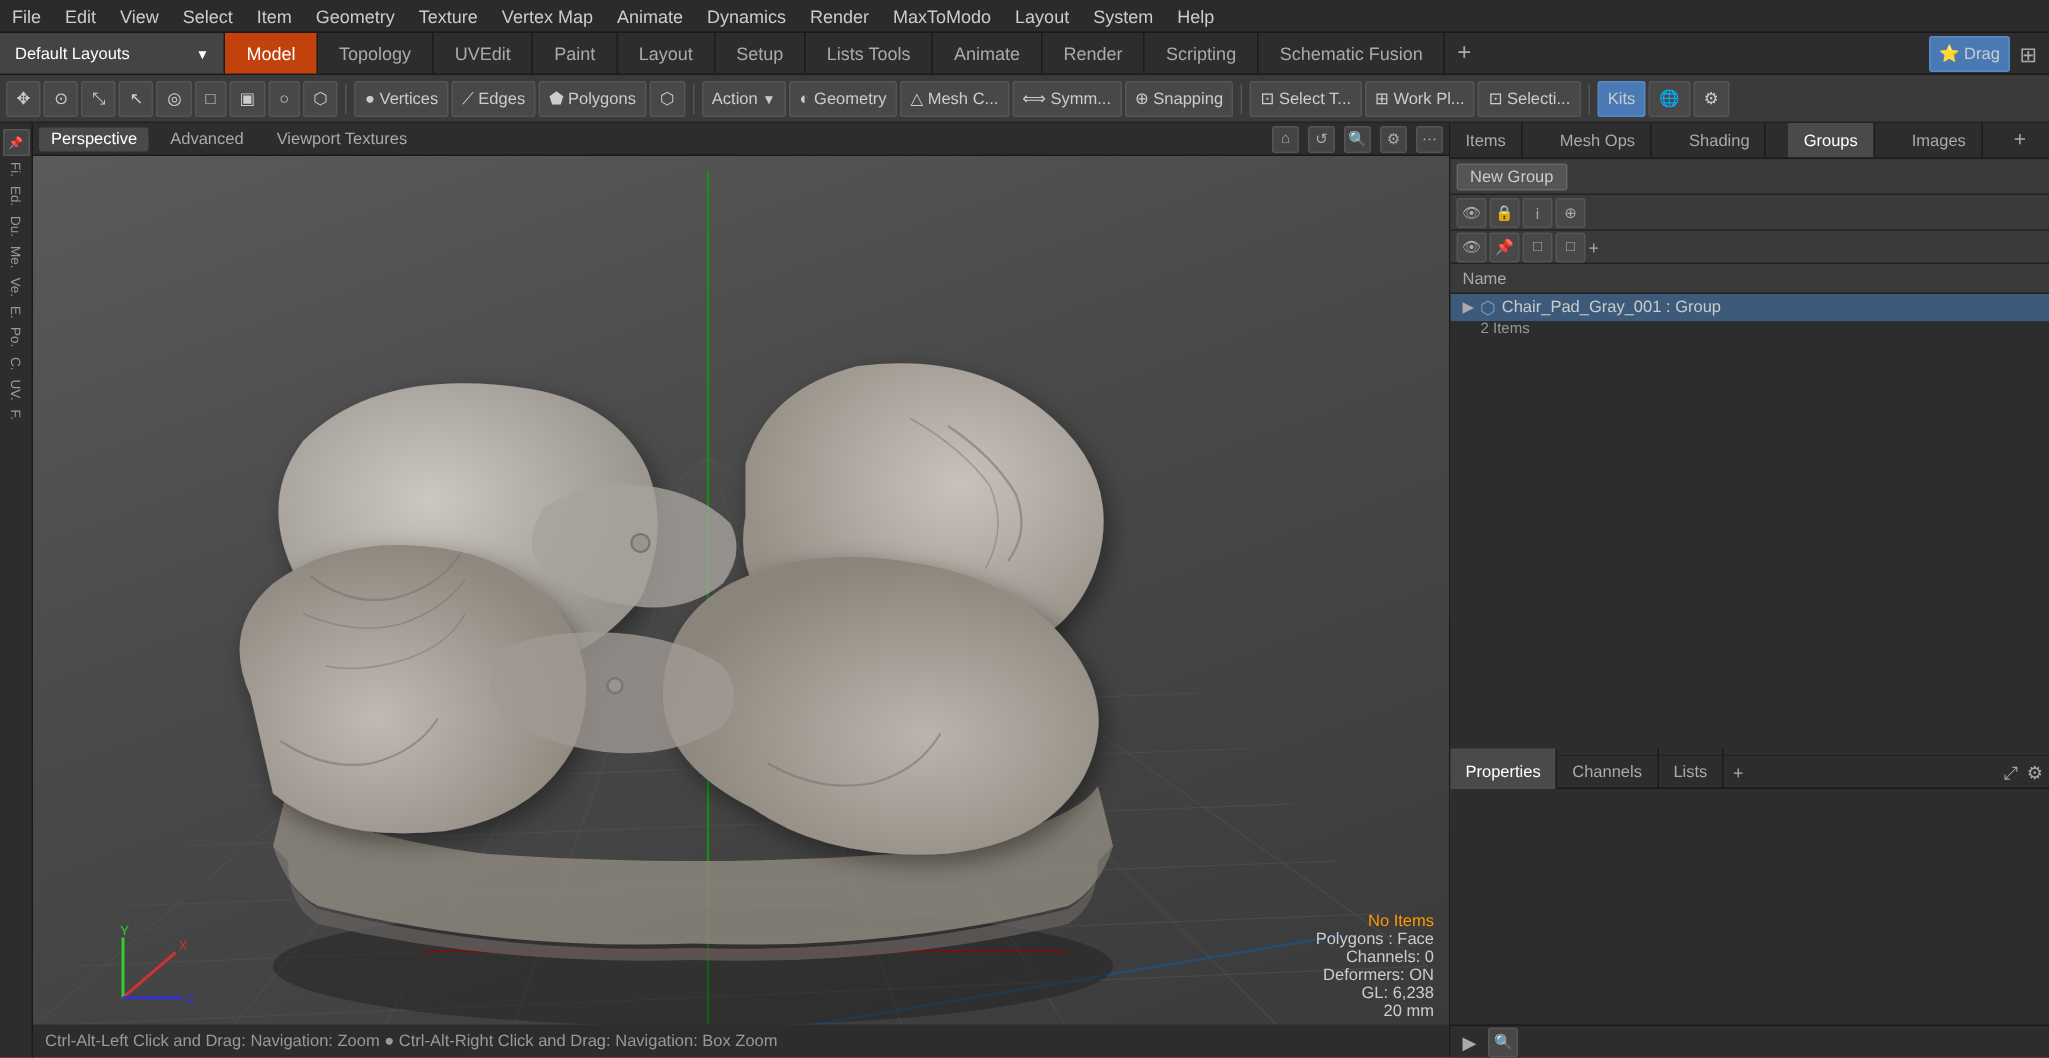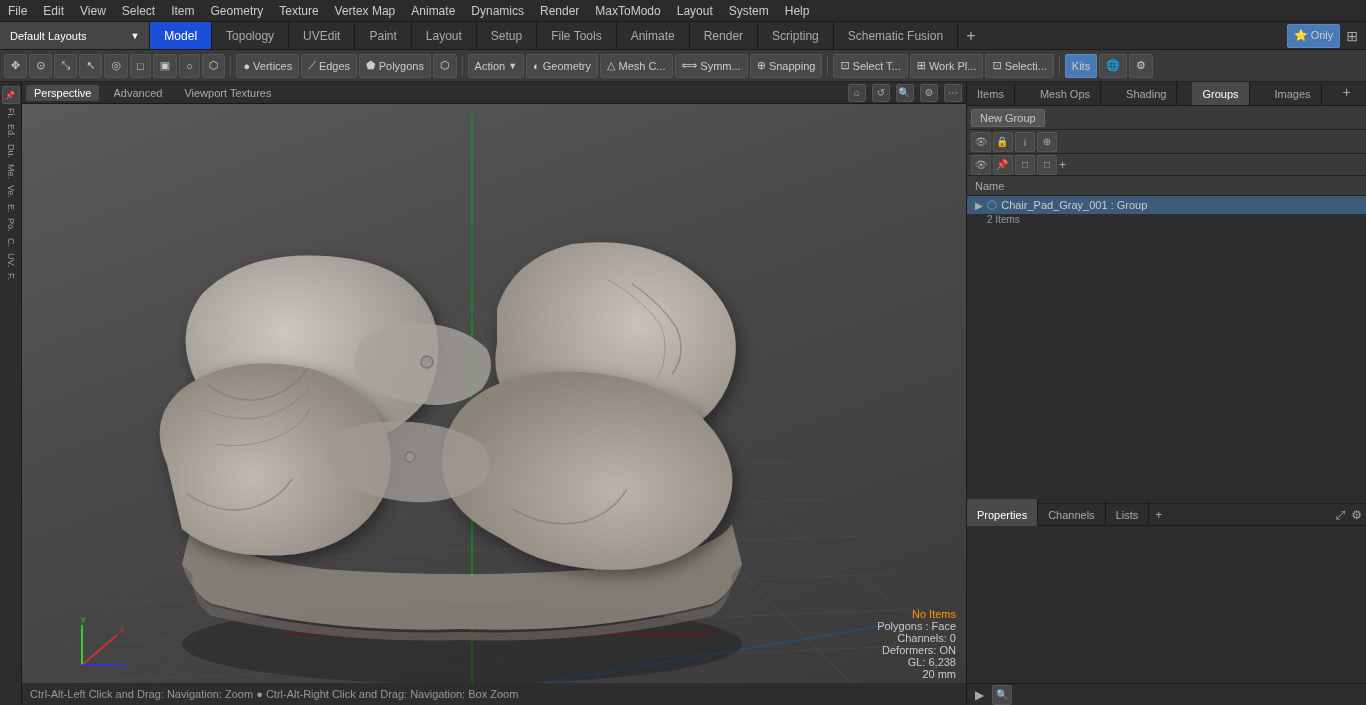--- a/index.html
+++ b/index.html
@@ -5,21 +5,21 @@
     * { margin: 0; padding: 0; box-sizing: border-box; }
     body { width: 1366px; height: 705px; background: #3a3a3a; font-family: Arial, sans-serif; font-size: 12px; color: #ccc; overflow: hidden; }
 
     
     #menubar { display: flex; align-items: center; height: 22px; background: #2b2b2b; border-bottom: 1px solid #1a1a1a; }
     .menu-item { padding: 2px 8px; color: #ccc; cursor: pointer; font-size: 12px; }
 
     
     #tabbar { display: flex; align-items: center; height: 28px; background: #2d2d2d; border-bottom: 1px solid #1a1a1a; }
     .tab { padding: 4px 14px; color: #aaa; cursor: pointer; font-size: 12px; border-right: 1px solid #1a1a1a; height: 100%; display: flex; align-items: center; gap: 44px; }
-    .tab.active { background: #1d4ed8; color: #fff; }
+    .tab.active { background: #c2410c; color: #fff; }
     .tab-add { padding: 4px 8px; color: #aaa; cursor: pointer; font-size: 16px; }
 
     
     #toolbar { display: flex; align-items: center; height: 32px; background: #3a3a3a; border-bottom: 1px solid #222; gap: 2px; padding: 0 4px; }
     .toolbar-btn { padding: 2px 6px; background: #484848; border: 1px solid #555; color: #ccc; cursor: pointer; font-size: 11px; border-radius: 2px; display: flex; align-items: center; gap: 3px; height: 24px; }
     .toolbar-separator { width: 1px; height: 20px; background: #555; margin: 0 3px; }
 
     
     #main { display: flex; height: calc(705px - 22px - 28px - 32px); }
 
@@ -120,28 +120,28 @@
   <div class="tab" style="background:#444; color:#fff; font-size:11px; padding: 0 10px;">
     <span>Default Layouts</span> 
       <span style="font-size:9px;">▼</span>
   </div>
   <div class="tab active">Model</div>
   <div class="tab">Topology</div>
   <div class="tab">UVEdit</div>
   <div class="tab">Paint</div>
   <div class="tab">Layout</div>
   <div class="tab">Setup</div>
-  <div class="tab">File Tools</div>
+  <div class="tab">Lists Tools</div>
   <div class="tab">Animate</div>
   <div class="tab">Render</div>
   <div class="tab">Scripting</div>
   <div class="tab">Schematic Fusion</div>
   <div class="tab-add">+</div>
   <div style="margin-left:auto; display:flex; align-items:center; gap:6px; padding-right:8px;">
-    <div class="toolbar-btn" style="background:#4a7ab5; border-color:#5a8ac5;">⭐ Only</div>
+    <div class="toolbar-btn" style="background:#4a7ab5; border-color:#5a8ac5;">⭐ Drag</div>
     <div style="color:#aaa; cursor:pointer; font-size:14px;">⊞</div>
   </div>
 </div>
 
 <div id="toolbar">
 
   <div class="toolbar-btn">✥</div>
   <div class="toolbar-btn">⊙</div>
   <div class="toolbar-btn">⤡</div>
   <div class="toolbar-btn">↖</div>

